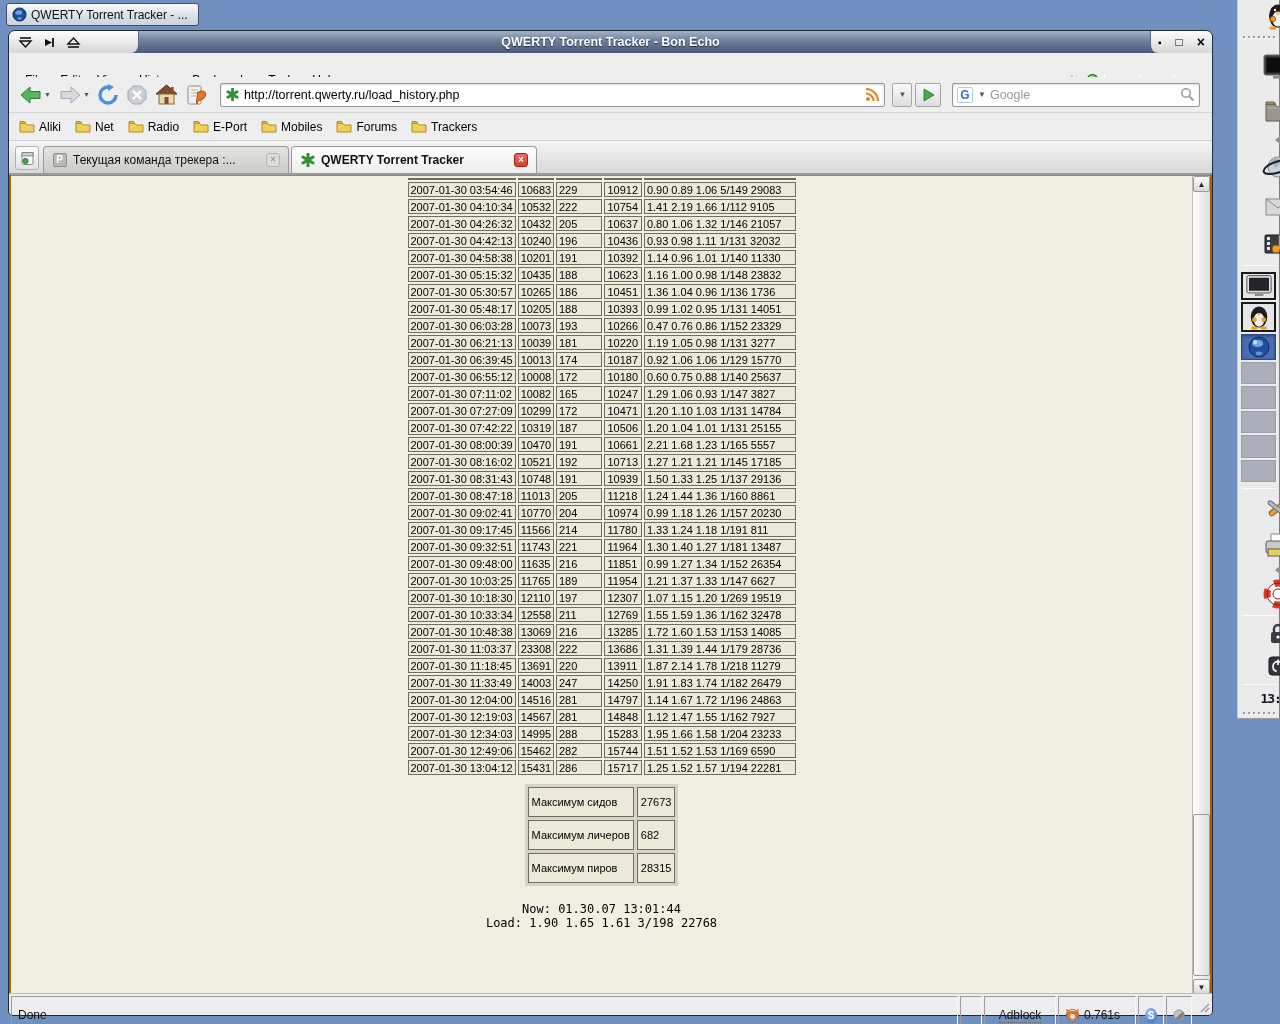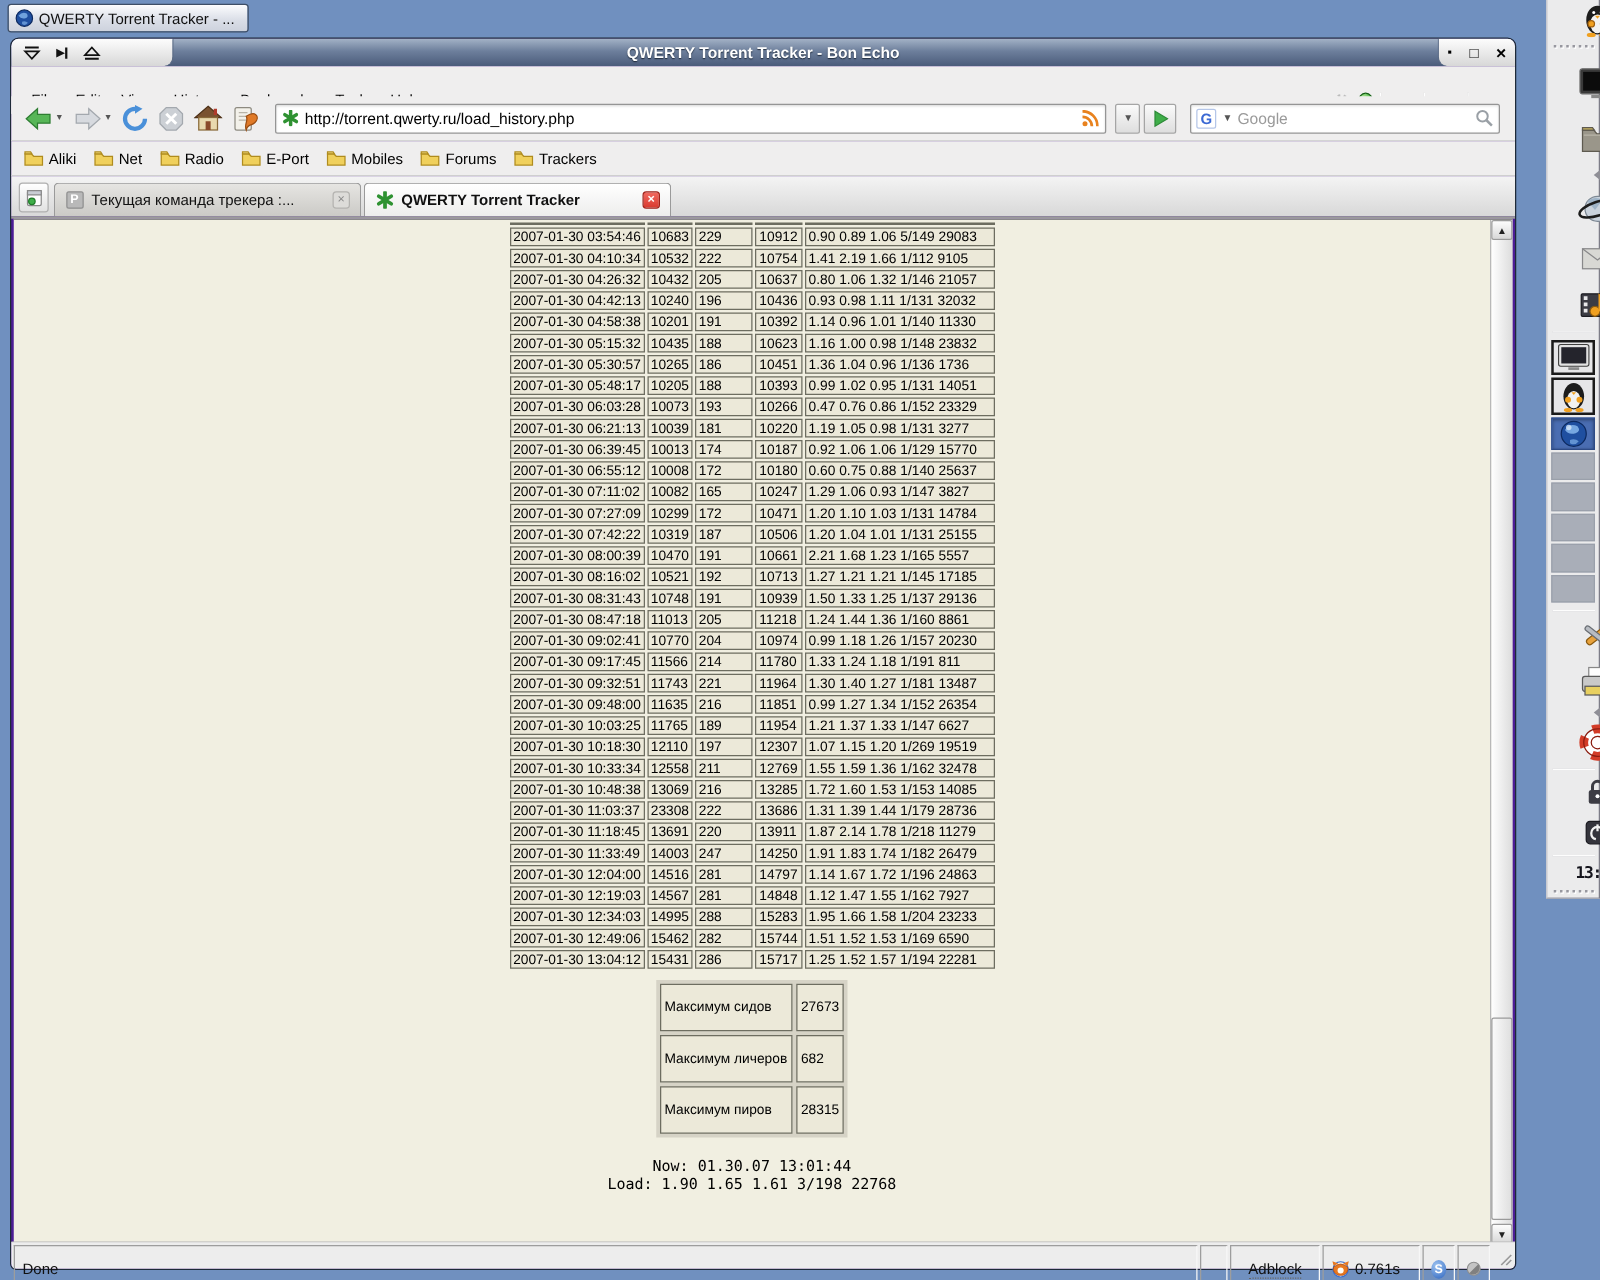--- a/index.html
+++ b/index.html
@@ -19,21 +19,21 @@
     display:flex; align-items:center; gap:4px; padding:0 10px 0 5px;
     background:linear-gradient(180deg,#fbfcfe,#d9dde6 60%,#cdd2dd);
     border:1px solid #3e4e66; border-radius:3px;
     box-shadow:0 1px 0 rgba(255,255,255,.4) inset;
   }
   .task-btn span { font-size:12px; color:#101010; white-space:nowrap; }
 
   
   .window {
     position:absolute; left:8px; top:30px; width:1205px; height:986px;
-    background:#4c1d95; border:1px solid #1e2a38;
+    background:#a16207; border:1px solid #1e2a38;
     border-radius:7px 7px 5px 5px;
   }
   .titlebar {
     position:absolute; left:0; top:0; right:0; height:22px;
     background:linear-gradient(180deg,#a3b2c6 0%,#6d7f9c 45%,#4a5b7a 100%);
     border-radius:6px 6px 0 0; display:flex; align-items:center;
   }
   .titlebar-left {
     height:22px; width:130px; display:flex; align-items:center; gap:9px;
     padding-left:9px; background:linear-gradient(180deg,#fdfdfd,#d7d7d7);
@@ -155,21 +155,21 @@
     border:1px solid #6d6d60; background:#ece9d9; font-size:11px;
     height:15px; padding:0 2px; white-space:nowrap; overflow:hidden; color:#000;
   }
   table.history tr.partial td { height:1px; }
   .c0{width:107px}.c1{width:36px}.c2{width:46px}.c3{width:37px}.c4{width:150px}
 
   .summary-wrap { display:flex; justify-content:center; margin-top:7px; }
   table.summary { border-spacing:3px; background:#d6d3c6; }
   table.summary td {
     border:1px solid #6d6d60; background:#ece9d9; font-size:11px;
-    height:30px; padding:12px 3px; white-space:nowrap; color:#000;
+    height:30px; padding:0 3px; white-space:nowrap; color:#000;
   }
   td.sum-label { width:100px; } td.sum-val { width:38px; }
 
   .mono-lines { margin-top:16px; text-align:center; font-family:"DejaVu Sans Mono", monospace;
     font-size:12px; line-height:14px; color:#000; }
 
   
   .scrollbar {
     position:absolute; right:0; top:0; width:18px; bottom:0;
     background:linear-gradient(90deg,#ffffff,#dcdcdc); border-left:1px solid #b8b8b8;

